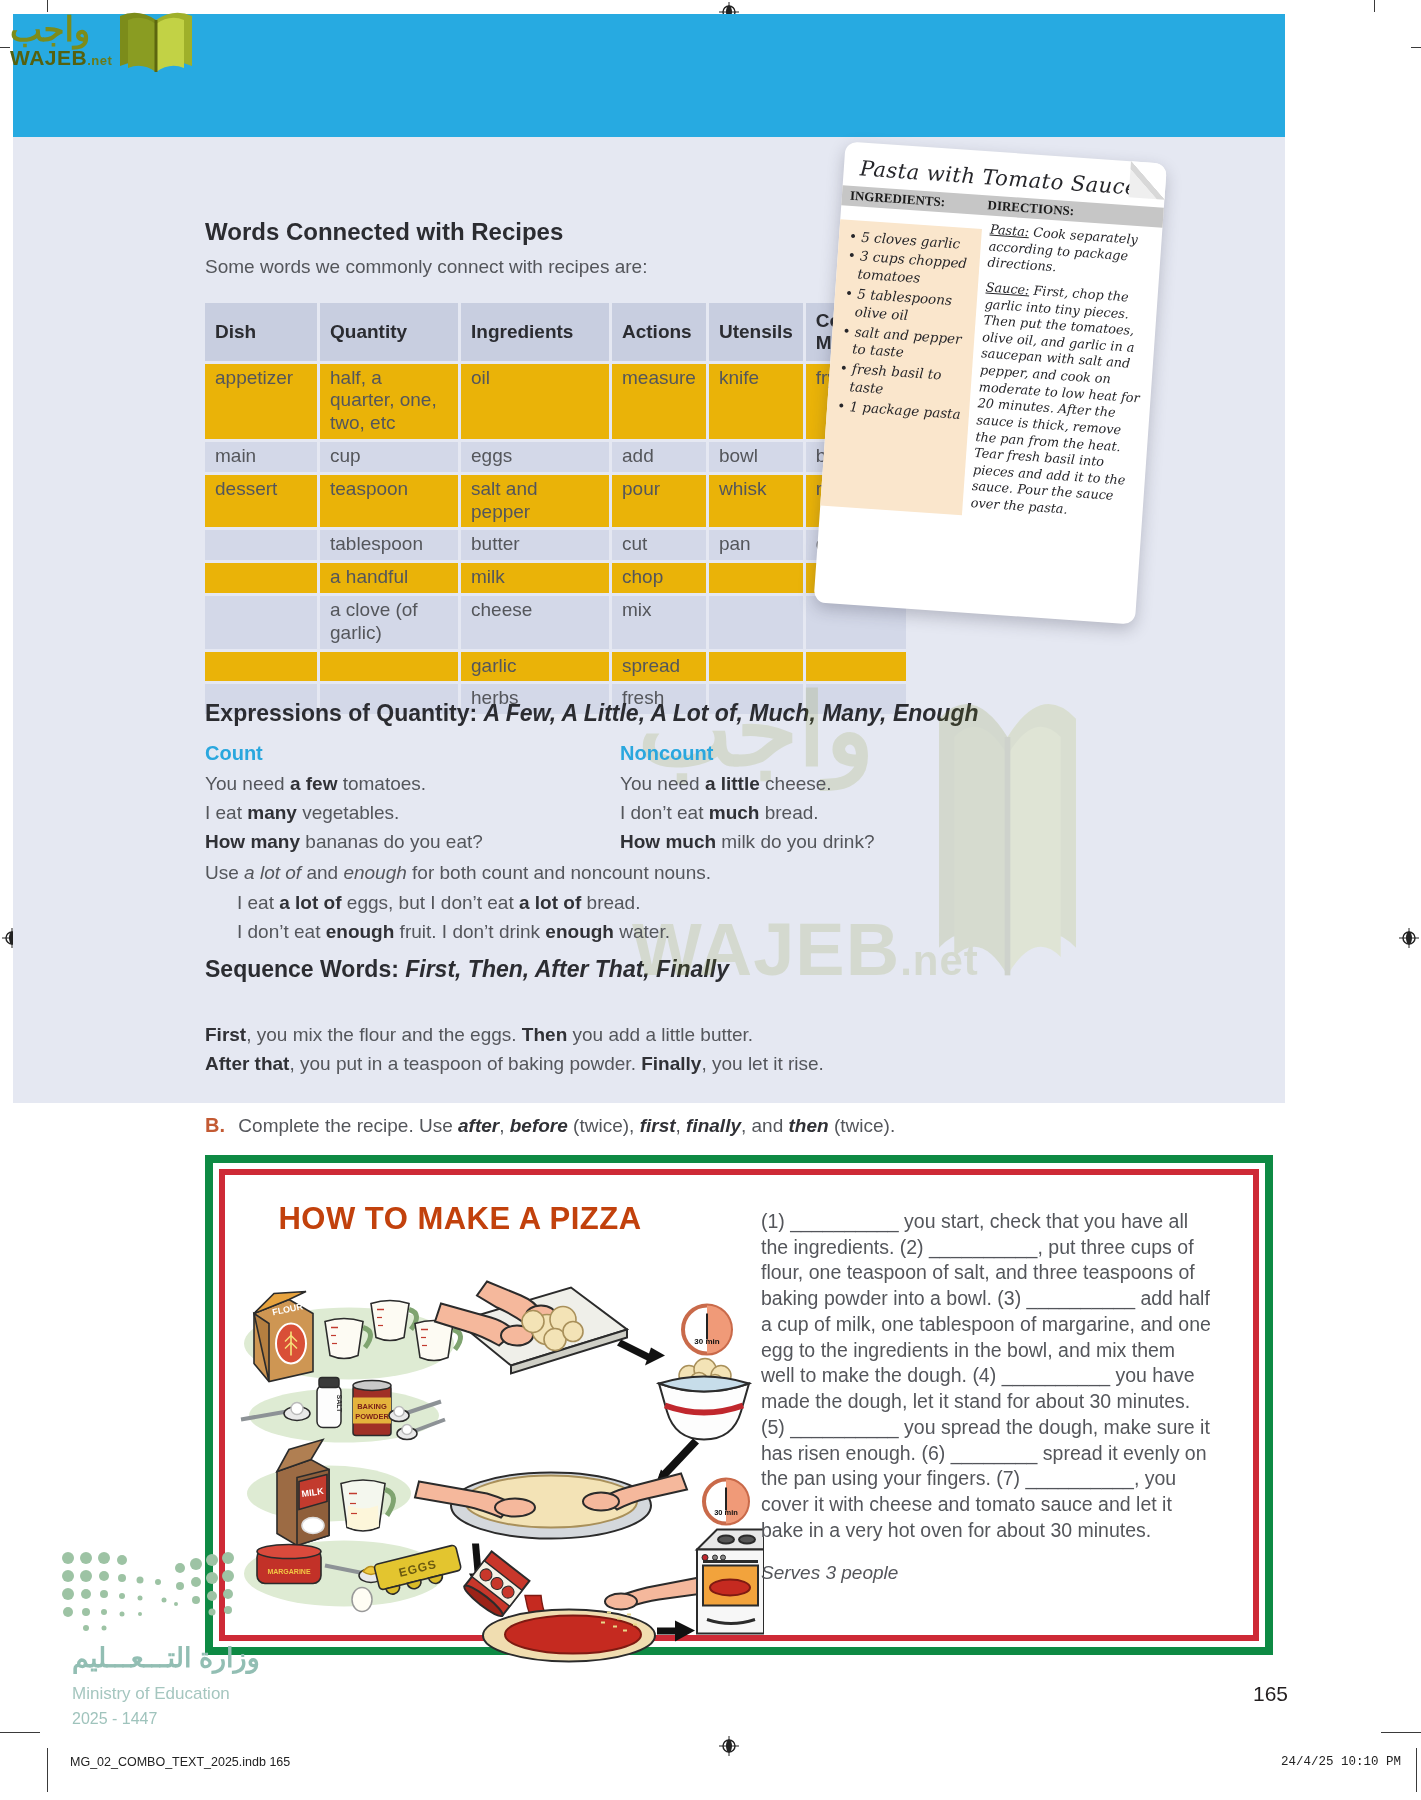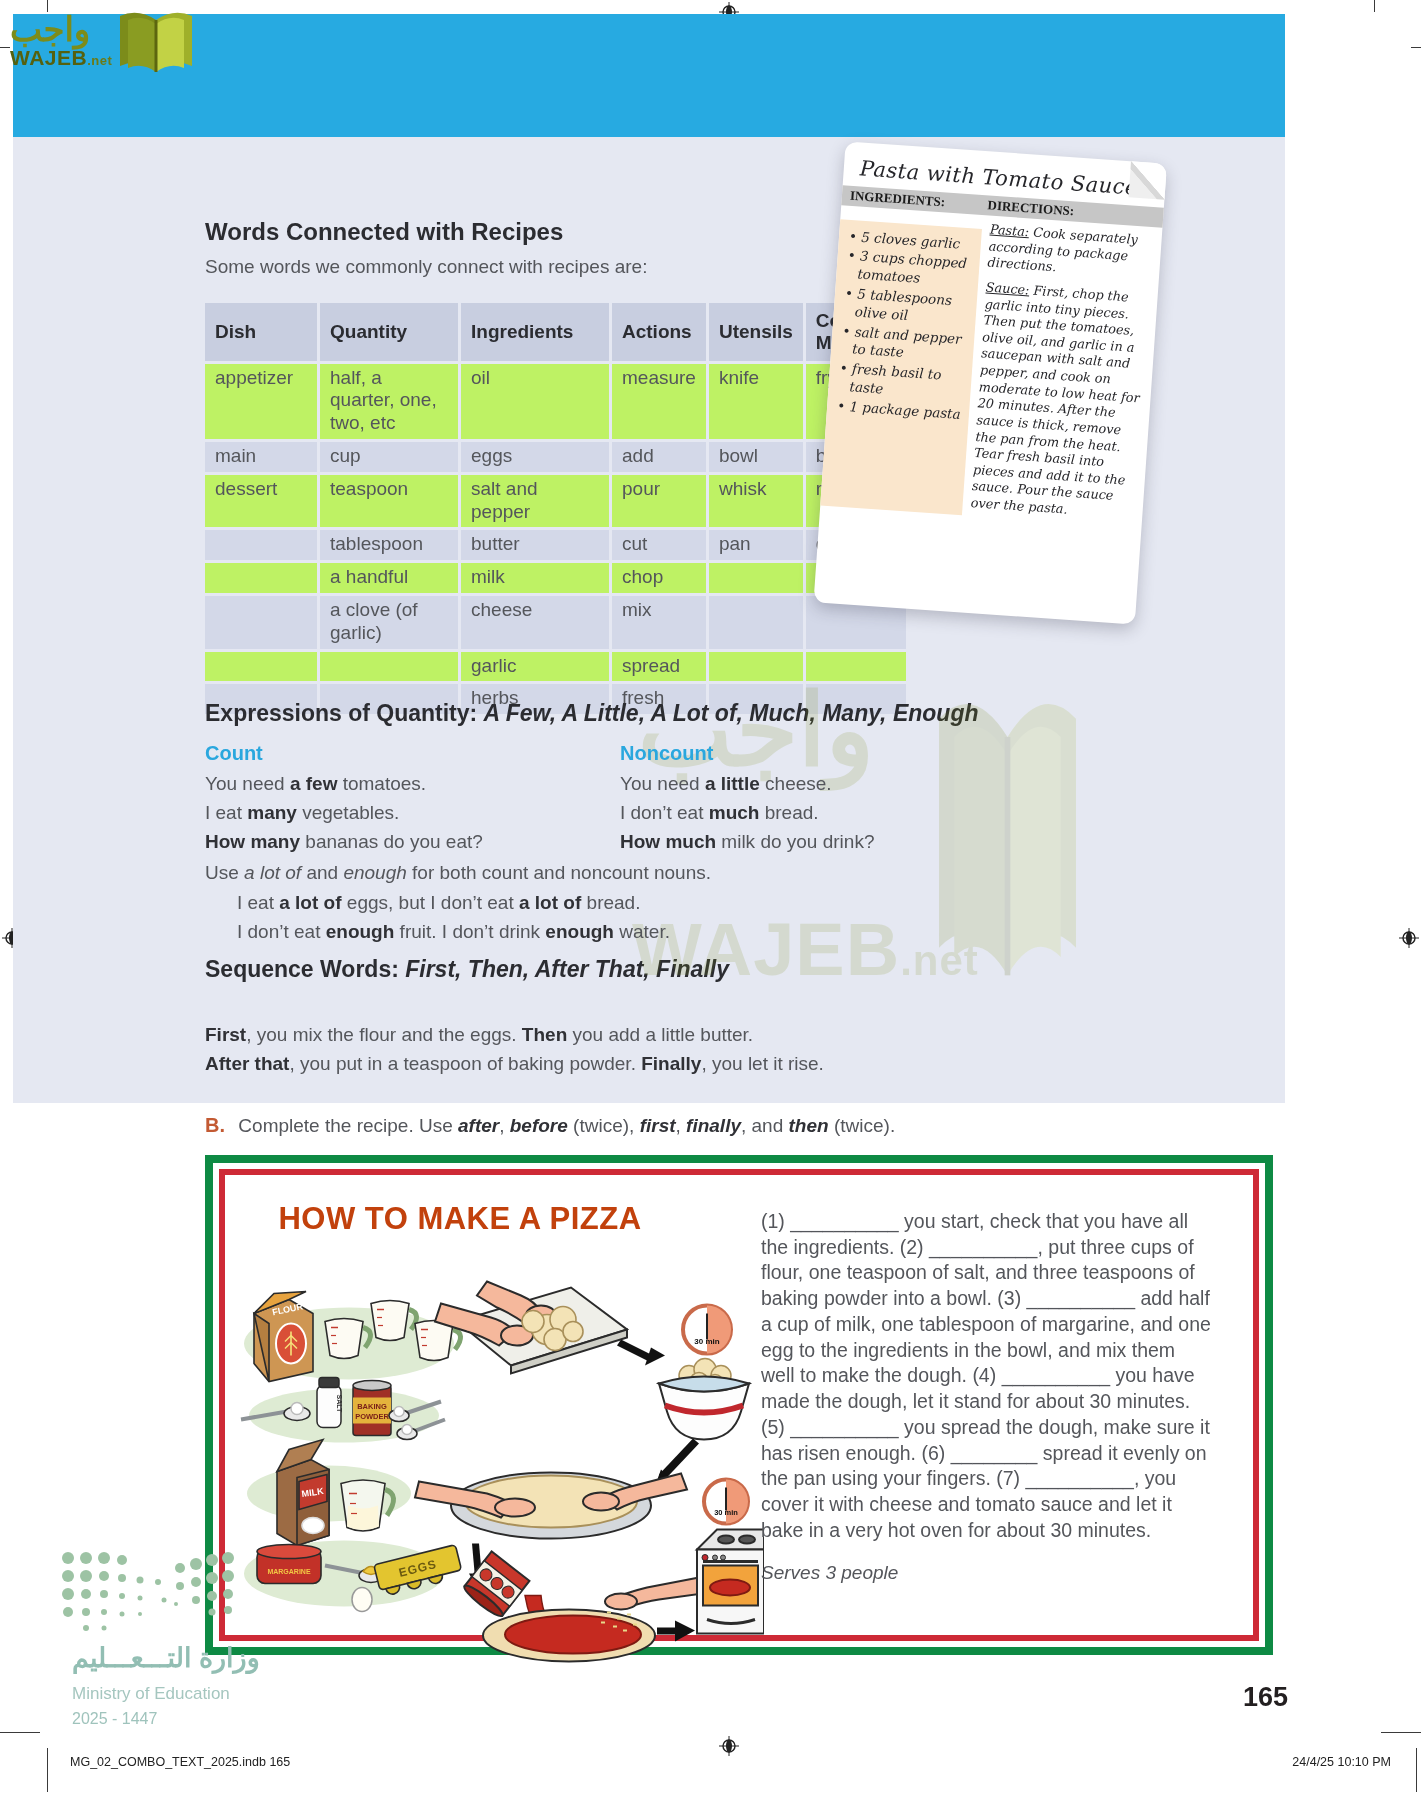--- a/index.html
+++ b/index.html
@@ -22,21 +22,21 @@
   .body-t{font-size:19px;color:#54565b;}
   .b{font-weight:700;color:#303136;}
   .i{font-style:italic;}
   .u{text-decoration:underline;}
   
   table.recipes{border-collapse:separate;border-spacing:3px;}
   table.recipes th{background:#c8cee0;color:#2b2c31;font-size:19px;font-weight:700;
       text-align:left;vertical-align:middle;padding:7px 10px;line-height:1.15;}
   table.recipes td{font-size:19px;color:#54565b;text-align:left;vertical-align:top;
       padding:3px 10px 4px;line-height:1.2;}
-  tr.alt0 td{background:#bef264;}
+  tr.alt0 td{background:#eab308;}
   tr.alt1 td{background:#d3d8e8;}
   
   .card{position:absolute;left:845px;top:142px;width:322px;min-height:452px;background:#fff;
         border-radius:12px;box-shadow:0 6px 16px rgba(40,40,60,.25);transform:rotate(4deg);
         transform-origin:10px 10px;z-index:5;padding-bottom:10px;}
   .card .fold{position:absolute;top:0;right:0;width:36px;height:36px;border-radius:0 12px 0 0;
         background:linear-gradient(225deg,#fff 0 49%,#d8d8d8 50% 60%,#efefef 61% 100%);}
   .hand{font-family:"DejaVu Serif",serif;font-style:italic;color:#26262a;}
   .card-title{padding:14px 16px 6px;font-size:21px;letter-spacing:.5px;}
   .card-head{display:flex;background:#c6c6c6;color:#1c1c1c;
@@ -67,21 +67,21 @@
   .pz-title{position:absolute;left:10px;top:26px;width:450px;text-align:center;
          font-weight:700;font-size:31px;letter-spacing:.5px;color:#c2410c;}
   .pz-text{position:absolute;left:536px;top:34px;width:452px;font-size:19.5px;
          line-height:1.32;color:#54565b;}
   .pz-serves{margin-top:16px;font-style:italic;font-size:19px;color:#54565b;}
   .pz-art{position:absolute;left:4px;top:66px;width:535px;height:430px;}
   
   .moe-ar{position:absolute;left:72px;top:1642px;font-size:27px;font-weight:700;color:#92beb3;}
   .moe-en{position:absolute;left:72px;top:1684px;font-size:17px;color:#a5c6bf;}
   .moe-yr{position:absolute;left:72px;top:1710px;font-size:16px;color:#9fc3bc;}
-  .pageno{position:absolute;right:133px;top:1682px;font-size:27px;font-weight:700;color:#231f20;}
+  .pageno{position:absolute;right:133px;top:1682px;font-size:21px;font-weight:400;color:#231f20;}
   .footline{position:absolute;font-size:12.5px;color:#222;top:1755px;}
 </style>
 </head>
 <body>
 
 <div class="page">
 
   <div class="cropline" style="left:47px;top:0;width:1px;height:12px;"></div>
   <div class="cropline" style="left:0;top:47px;width:10px;height:1px;"></div>
   <div class="cropline" style="left:1374px;top:0;width:1px;height:12px;"></div>
@@ -561,15 +561,15 @@
       <circle cx="104" cy="52" r="2.5"></circle>
         <circle cx="116" cy="56" r="2"></circle>
     </g>
   </svg>
   <div class="moe-ar">وزارة التـــعـــليم</div>
   <div class="moe-en">Ministry of Education</div>
   <div class="moe-yr">2025 - 1447</div>
 
   <div class="pageno">165</div>
   <div class="footline" style="left:70px;">MG_02_COMBO_TEXT_2025.indb   165</div>
-  <div class="footline" style="right:30px;">24/4/25   10:10 PM</div>
+  <div class="footline" style="right:20px;font-family:Liberation Mono, monospace;">24/4/25   10:10 PM</div>
 
 </div>
 
 </body></html>

